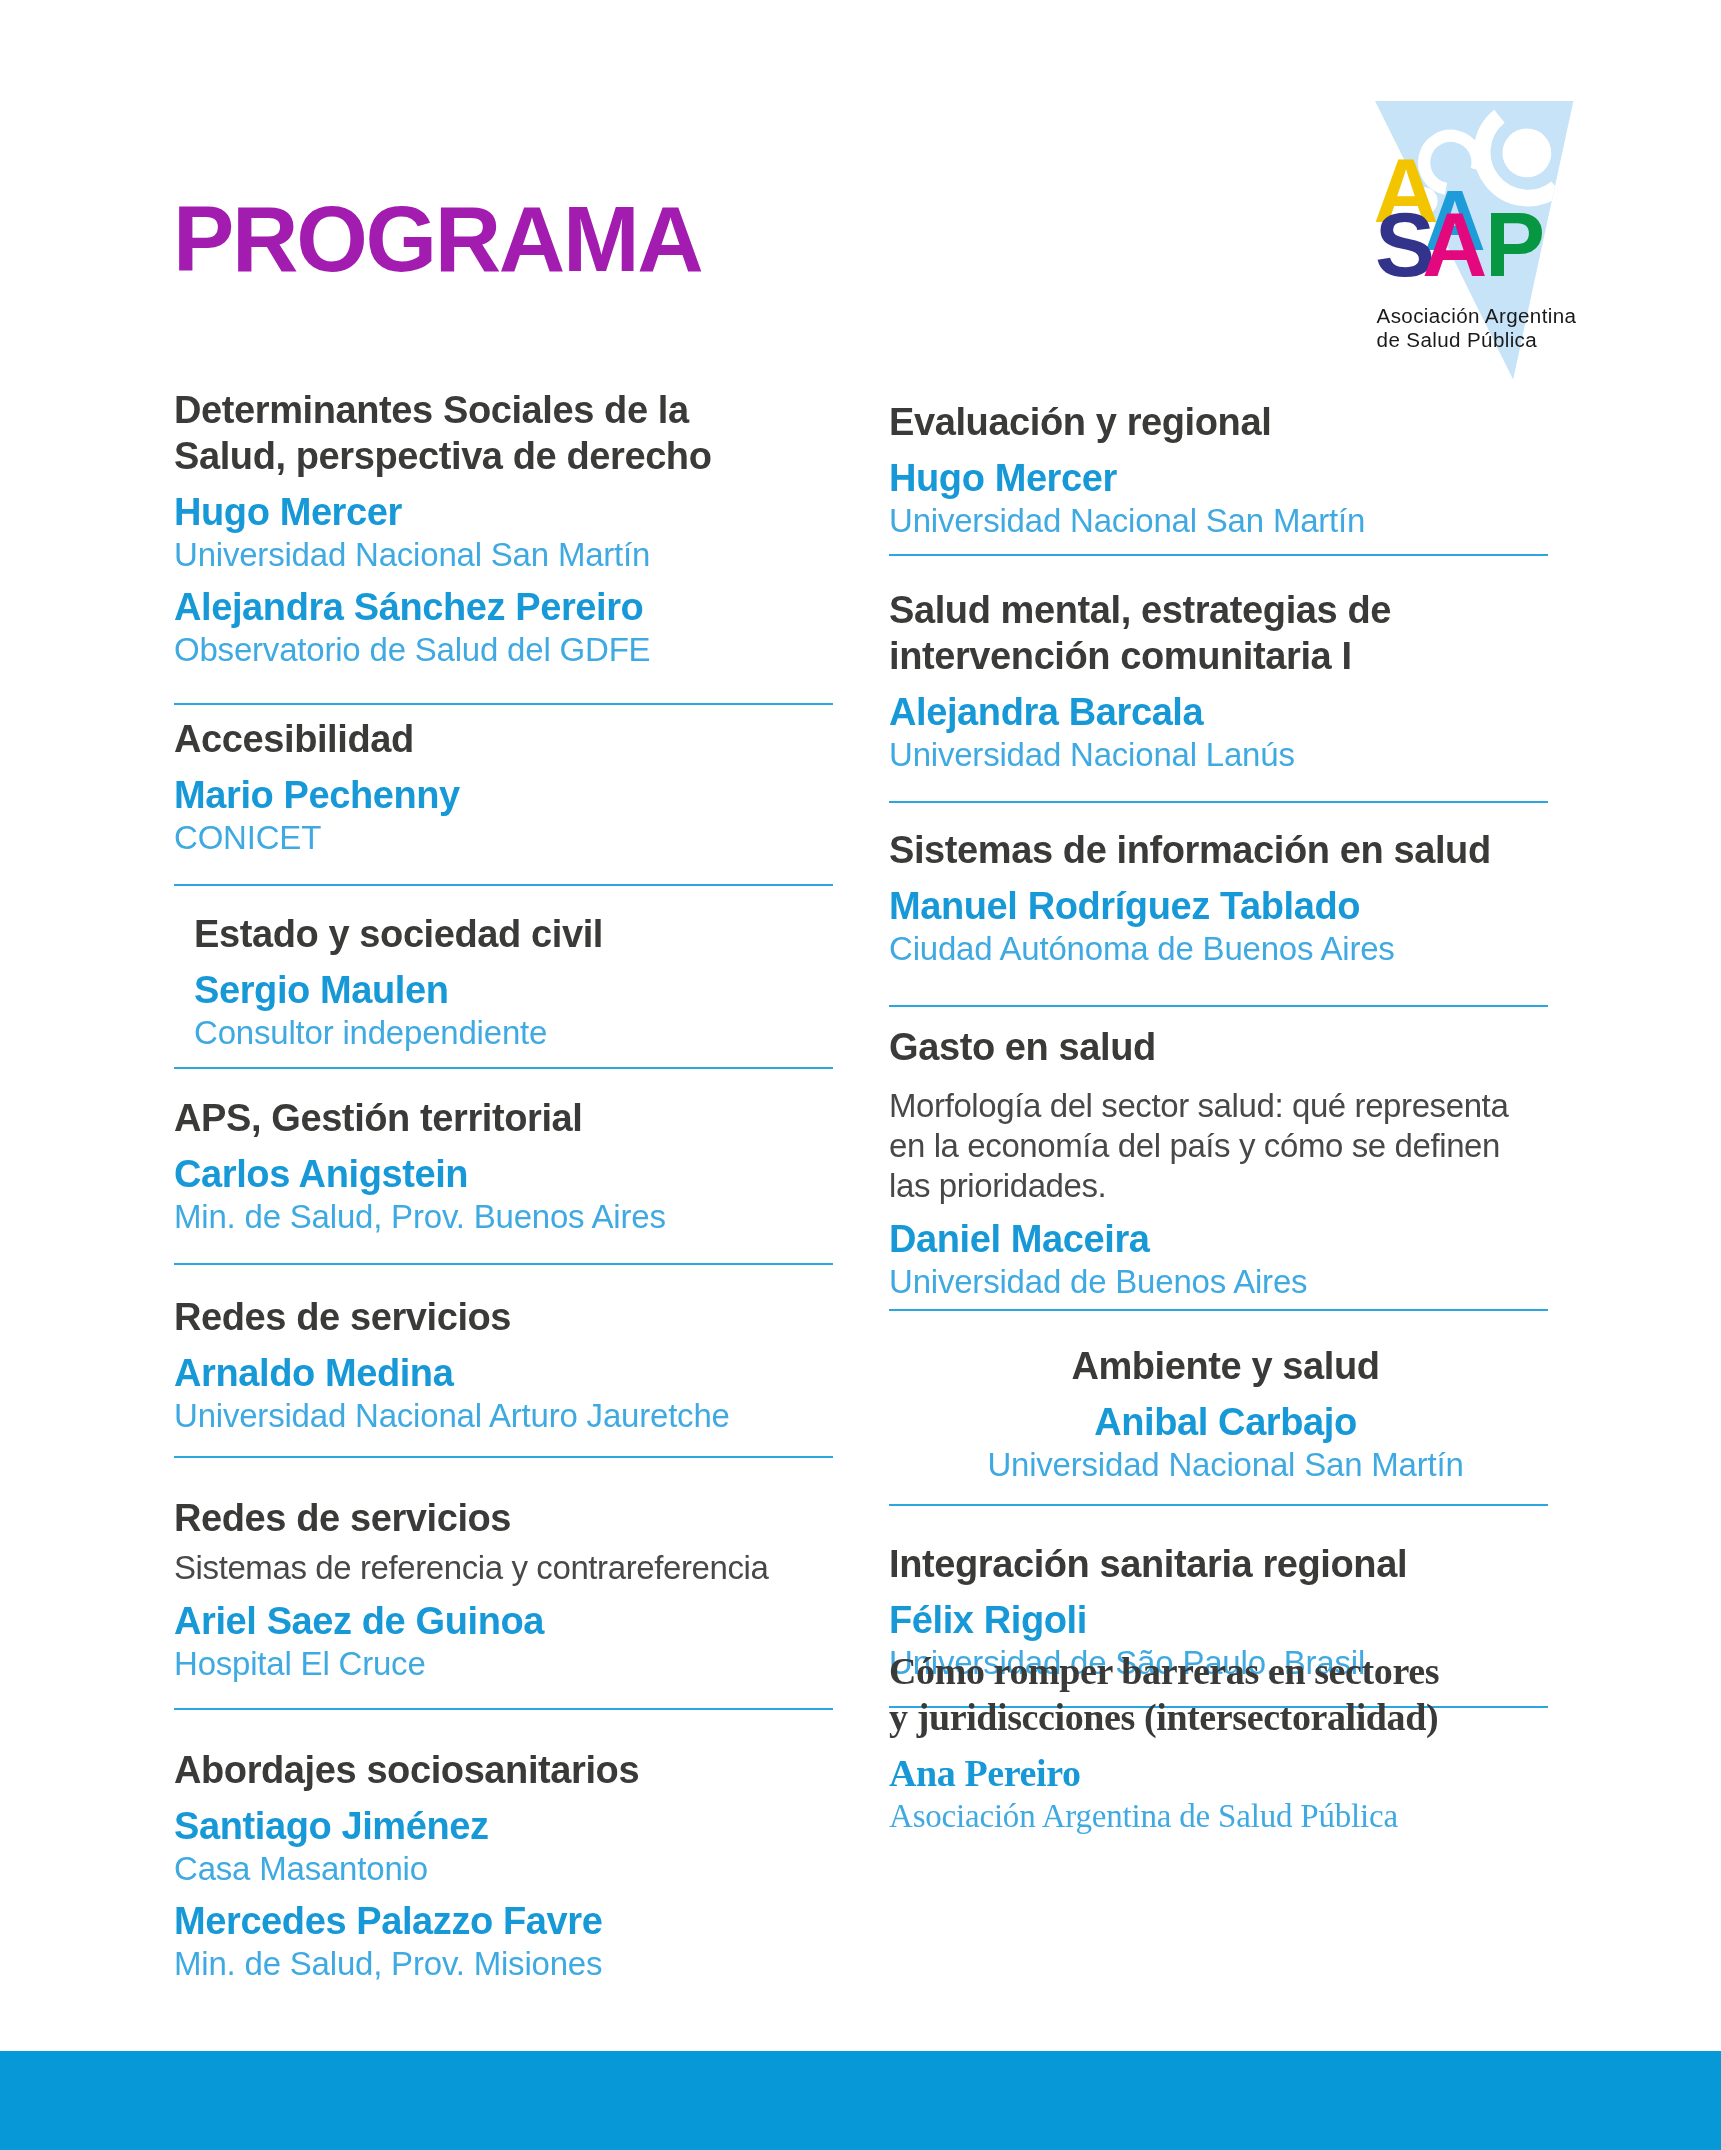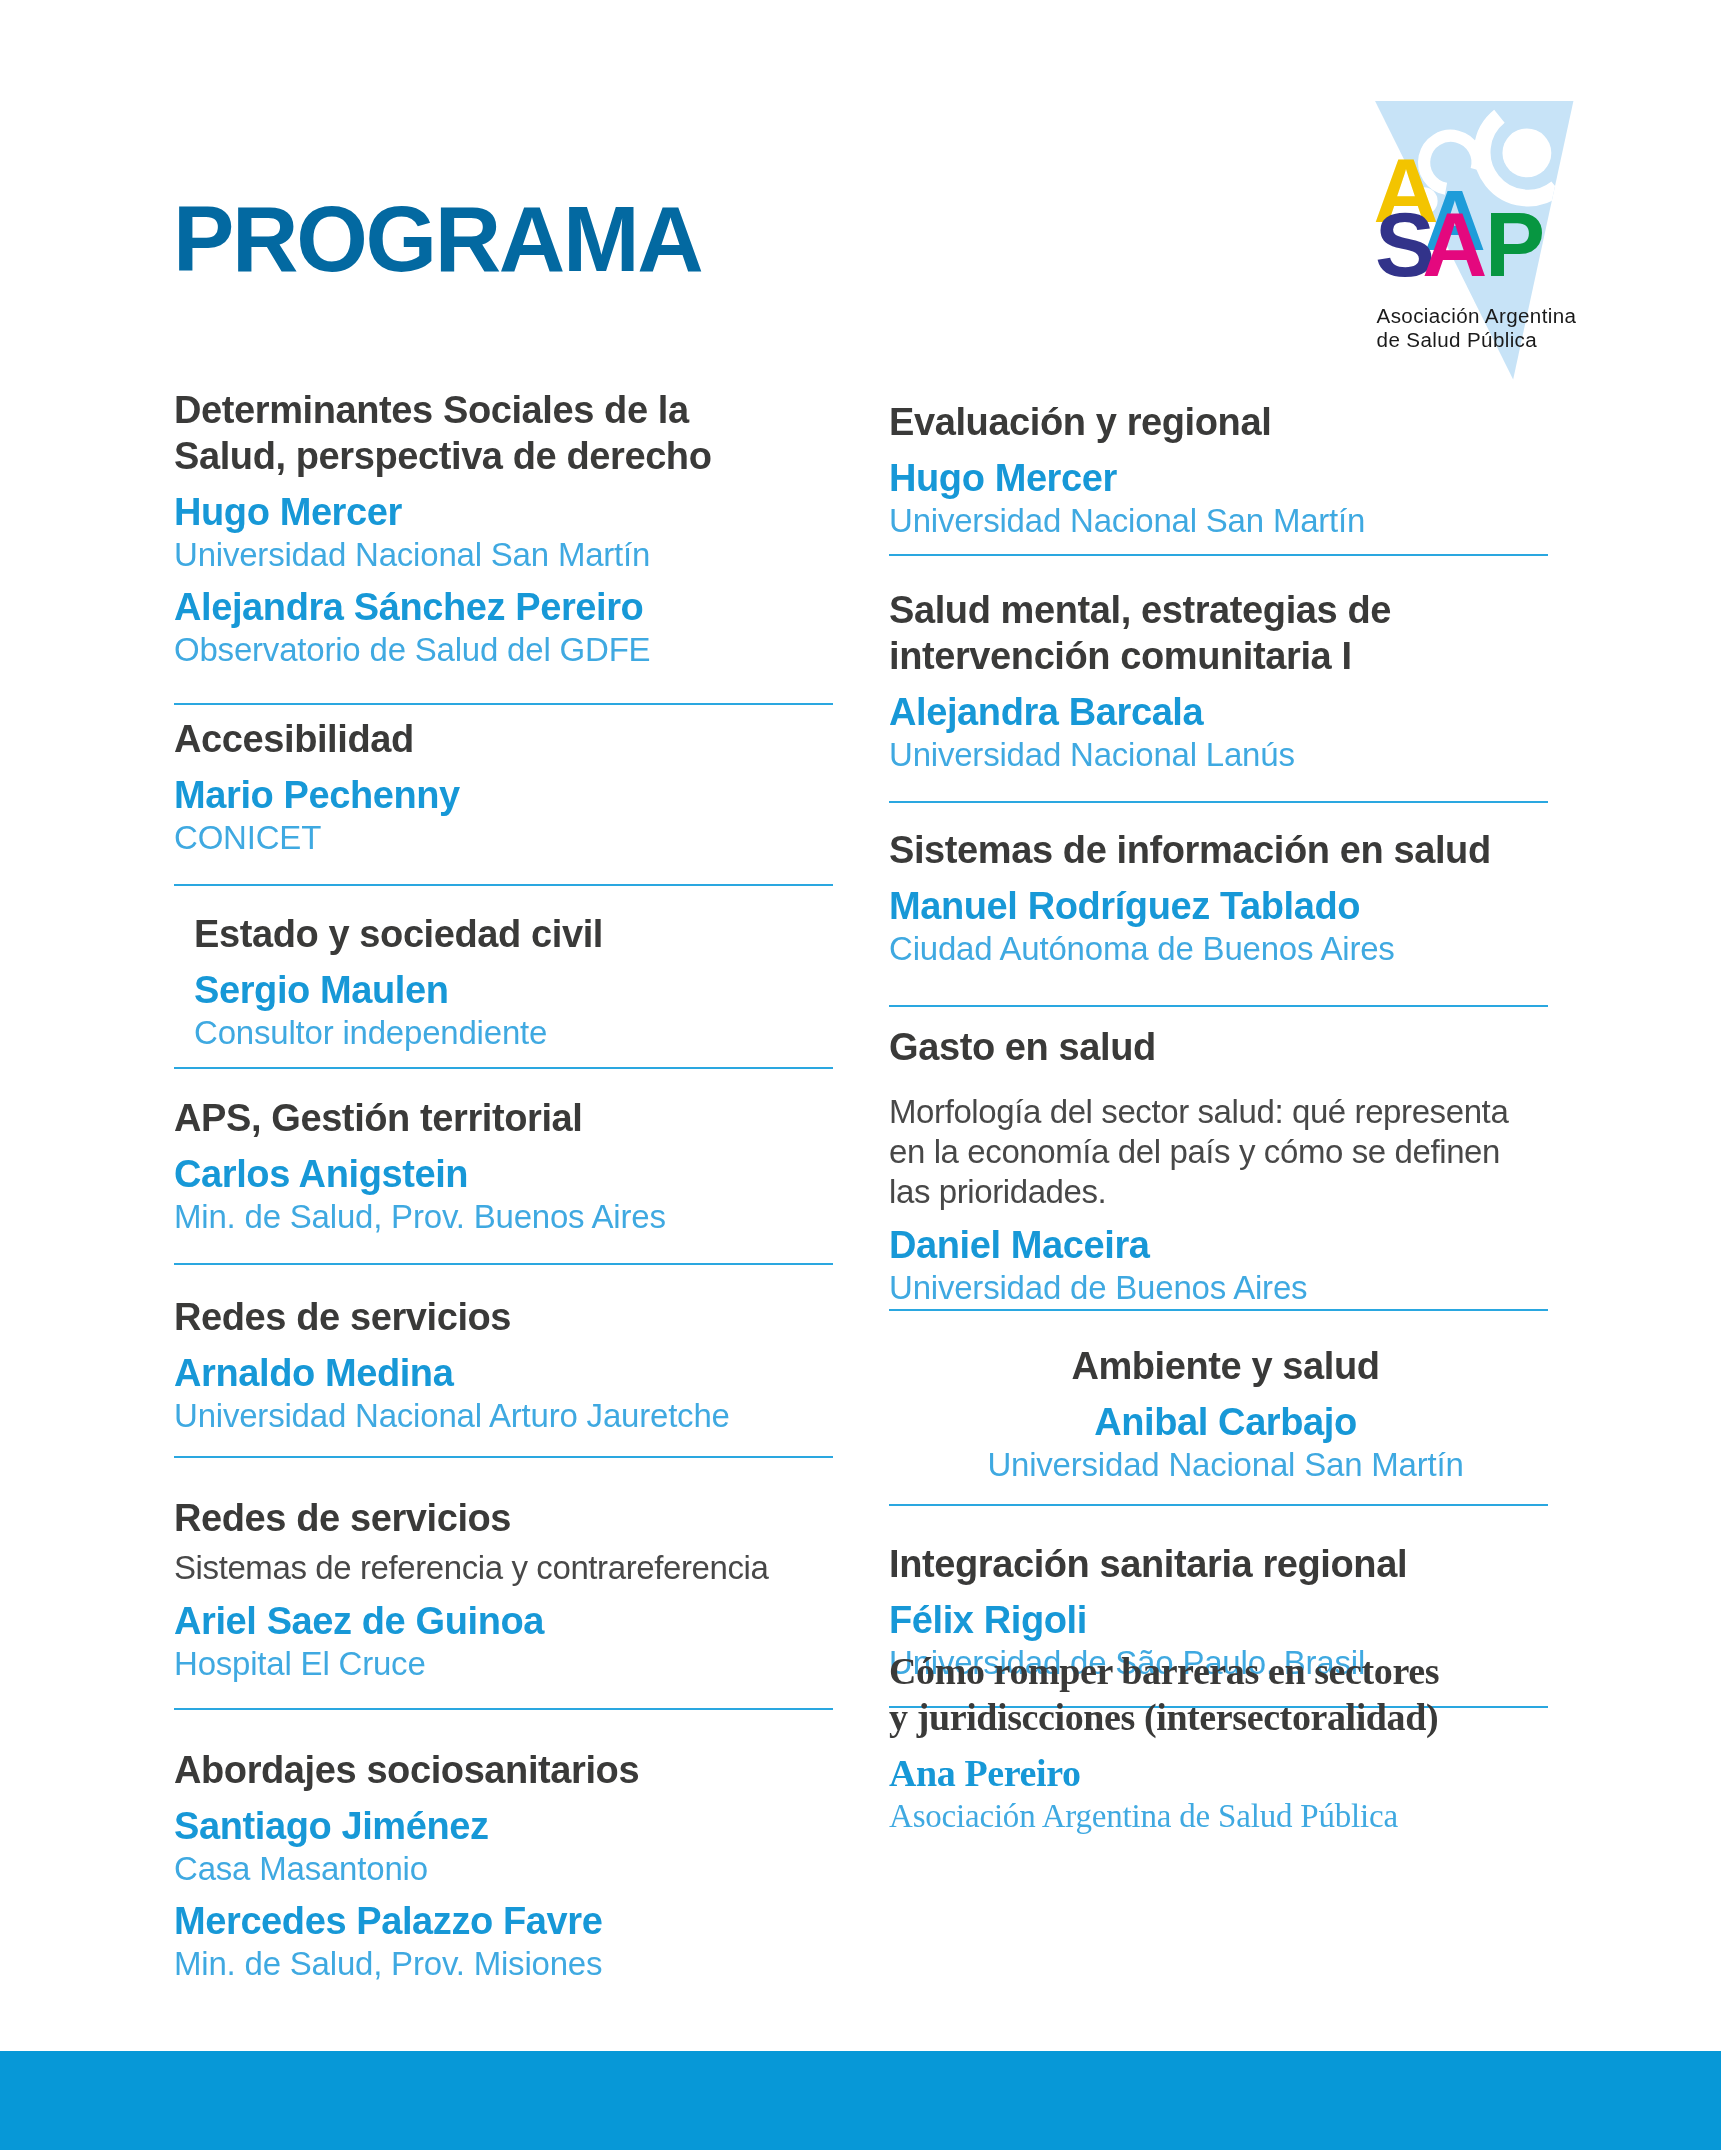--- a/index.html
+++ b/index.html
@@ -13,21 +13,21 @@
     font-family: "Liberation Sans", sans-serif;
   }
   .page-title {
     position: absolute;
     left: 173px;
     top: 193px;
     font-size: 92px;
     line-height: 92px;
     font-weight: bold;
     letter-spacing: -2.3px;
-    color: #0369a1;
+    color: #a21caf;
     white-space: pre;
   }
   .logo {
     position: absolute;
     left: 1372px;
     top: 80px;
     width: 206px;
     height: 306px;
   }
   .section {
@@ -194,21 +194,21 @@
   <section class="section" style="left:889px; top:827px;">
     <h2 class="sec-title">Sistemas de información en salud</h2>
     <div class="speaker-name">Manuel Rodríguez Tablado</div>
     <div class="speaker-affiliation">Ciudad Autónoma de Buenos Aires</div>
   </section>
 
   <div class="divider" style="left:889px; top:1005px;"></div>
 
   <section class="section" style="left:889px; top:1024px;">
     <h2 class="sec-title">Gasto en salud</h2>
-    <div class="sec-subtitle" style="line-height:40px; margin-top:22px;">Morfología del sector salud: qué representa
+    <div class="sec-subtitle" style="line-height:40px; margin-top:16px;">Morfología del sector salud: qué representa
 en la economía del país y cómo se definen
 las prioridades.</div>
     <div class="speaker-name">Daniel Maceira</div>
     <div class="speaker-affiliation">Universidad de Buenos Aires</div>
   </section>
 
   <div class="divider" style="left:889px; top:1309px;"></div>
 
   <section class="section" style="left:889px; top:1343px;text-align:center;">
     <h2 class="sec-title">Ambiente y salud</h2>

